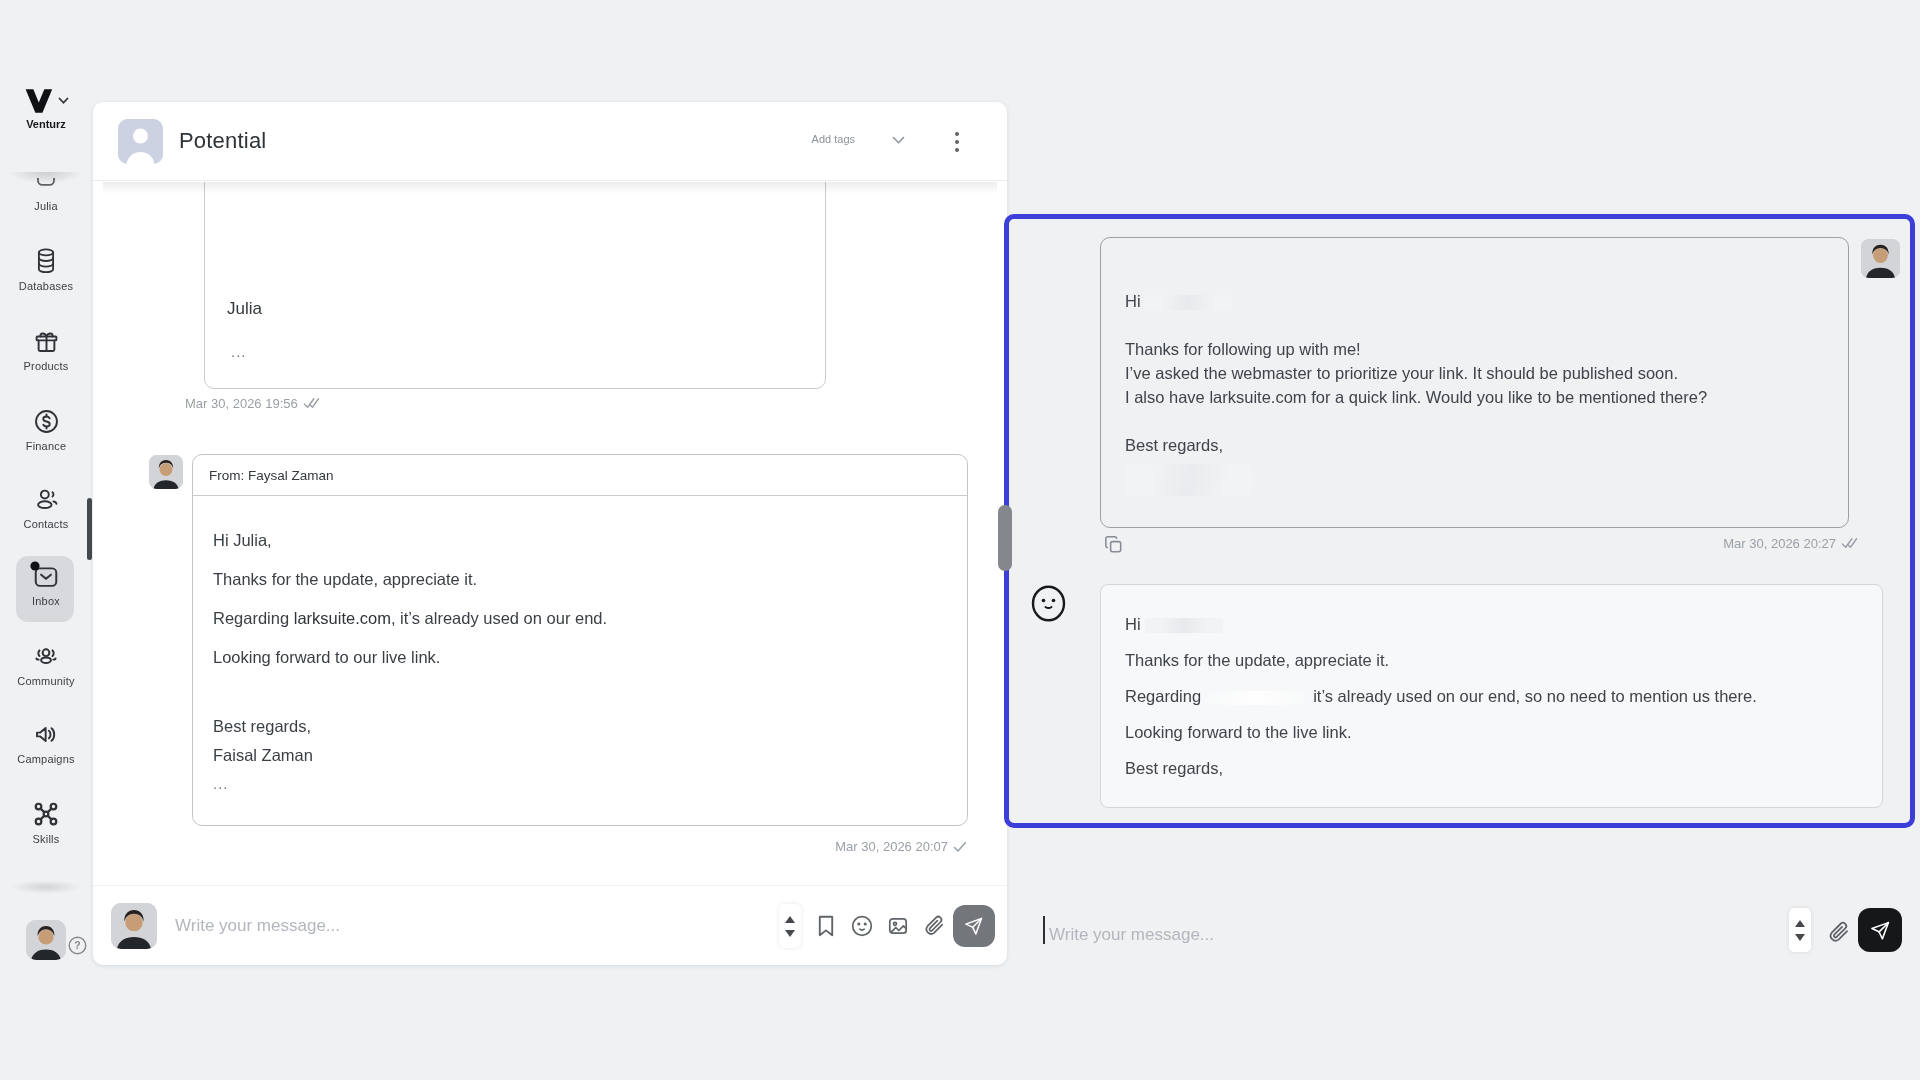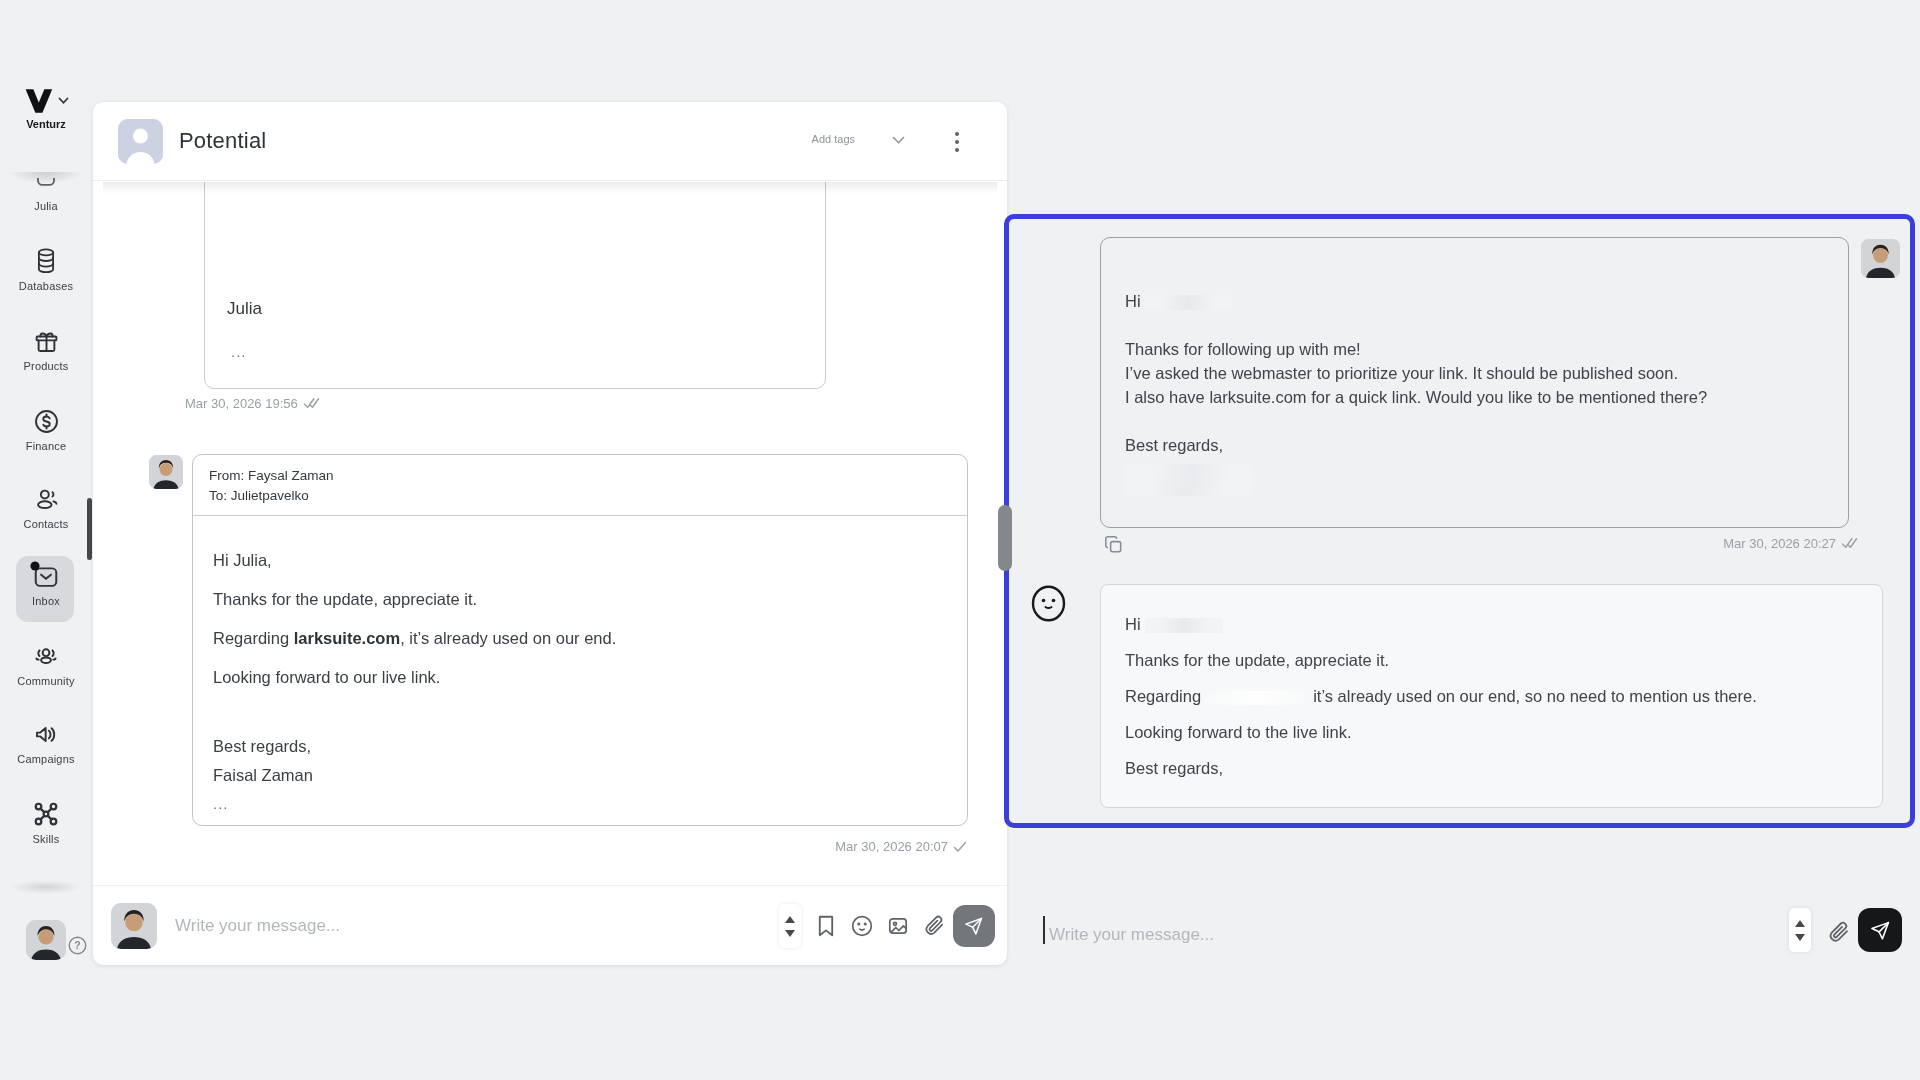--- a/index.html
+++ b/index.html
@@ -55,21 +55,21 @@
   .msg-avatar { position:absolute; width:34px; height:34px; border-radius:8px; overflow:hidden; }
   #av2 { left:56px; top:273px; }
   #card2 { left:99px; top:272px; width:776px; height:372px; border-color:#c2c6cb; }
   #card2 .mail-head { padding:11px 16px 9px; border-bottom:1px solid #c9ccd1; }
   #card2 .mail-head div { font-size:13.5px; color:#34393e; line-height:20px; }
   #card2 .mail-body { padding:20px 20px 0; font-size:16.5px; color:#3a3f45; }
   .mb-line { margin-top:19px; line-height:20px; }
   .mb-line.first { margin-top:14px; }
   .mb-line.gap { margin-top:49px; }
   .mb-line.tight { margin-top:9px; }
-  .mb-line b { font-weight:bold; color:#2f3439; }
+  .mb-line b { font-weight:normal; color:#2f3439; }
   #ts2 { position:absolute; right:40px; top:657px;margin-left:48px; }
   .more-dots { color:#6d7277; letter-spacing:1px; font-size:15px; }
 
   #composer { position:absolute; bottom:0; left:0; right:0; height:80px; border-top:1px solid #f0f1f3; border-radius:0 0 10px 10px; }
   .comp-avatar { position:absolute; left:18px; top:17px; width:46px; height:46px; border-radius:10px; overflow:hidden; cursor:pointer; }
   .comp-input { position:absolute; left:82px; top:22px; width:560px; height:36px; border:none; outline:none; background:transparent;
     font-family:"Liberation Sans",sans-serif; font-size:17px; color:#3a3f45; }
   .comp-input::placeholder { color:#b2b7bd; }
   .stepper { position:absolute; width:22px; height:44px; background:#fff; border-radius:5px; box-shadow:0 0 4px rgba(0,0,0,.10);
     display:flex; flex-direction:column; align-items:center; justify-content:center; gap:7px; cursor:pointer; }
@@ -306,21 +306,20 @@
       <svg class="man" viewBox="0 0 40 40">
           <rect width="40" height="40" fill="#d2d4d7"></rect>
           <circle cx="20" cy="17" r="7.6" fill="#c79d78"></circle>
           <path d="M11.6 16a8.6 8.6 0 0 1 16.8 0c.3-5.5-2.6-10-8.4-10s-8.7 4.5-8.4 10z" fill="#27221f"></path>
           <path d="M5 41c1-8 7.5-11.4 15-11.4S34 33 35 41z" fill="#23262b"></path>
         </svg>
     </div>
     <div class="card" id="card2">
       <div class="mail-head">
         <div>From: Faysal Zaman</div>
-        <div>To:  Julietpavelko</div>
       </div>
       <div class="mail-body">
         <div class="mb-line first">Hi Julia,</div>
         <div class="mb-line">Thanks for the update, appreciate it.</div>
         <div class="mb-line"><span>Regarding </span><b>larksuite.com</b><span>, it’s already used on our end.</span></div>
         <div class="mb-line">Looking forward to our live link.</div>
         <div class="mb-line gap">Best regards,</div>
         <div class="mb-line tight">Faisal Zaman</div>
         <div class="mb-line tight more-dots">...</div>
       </div>

